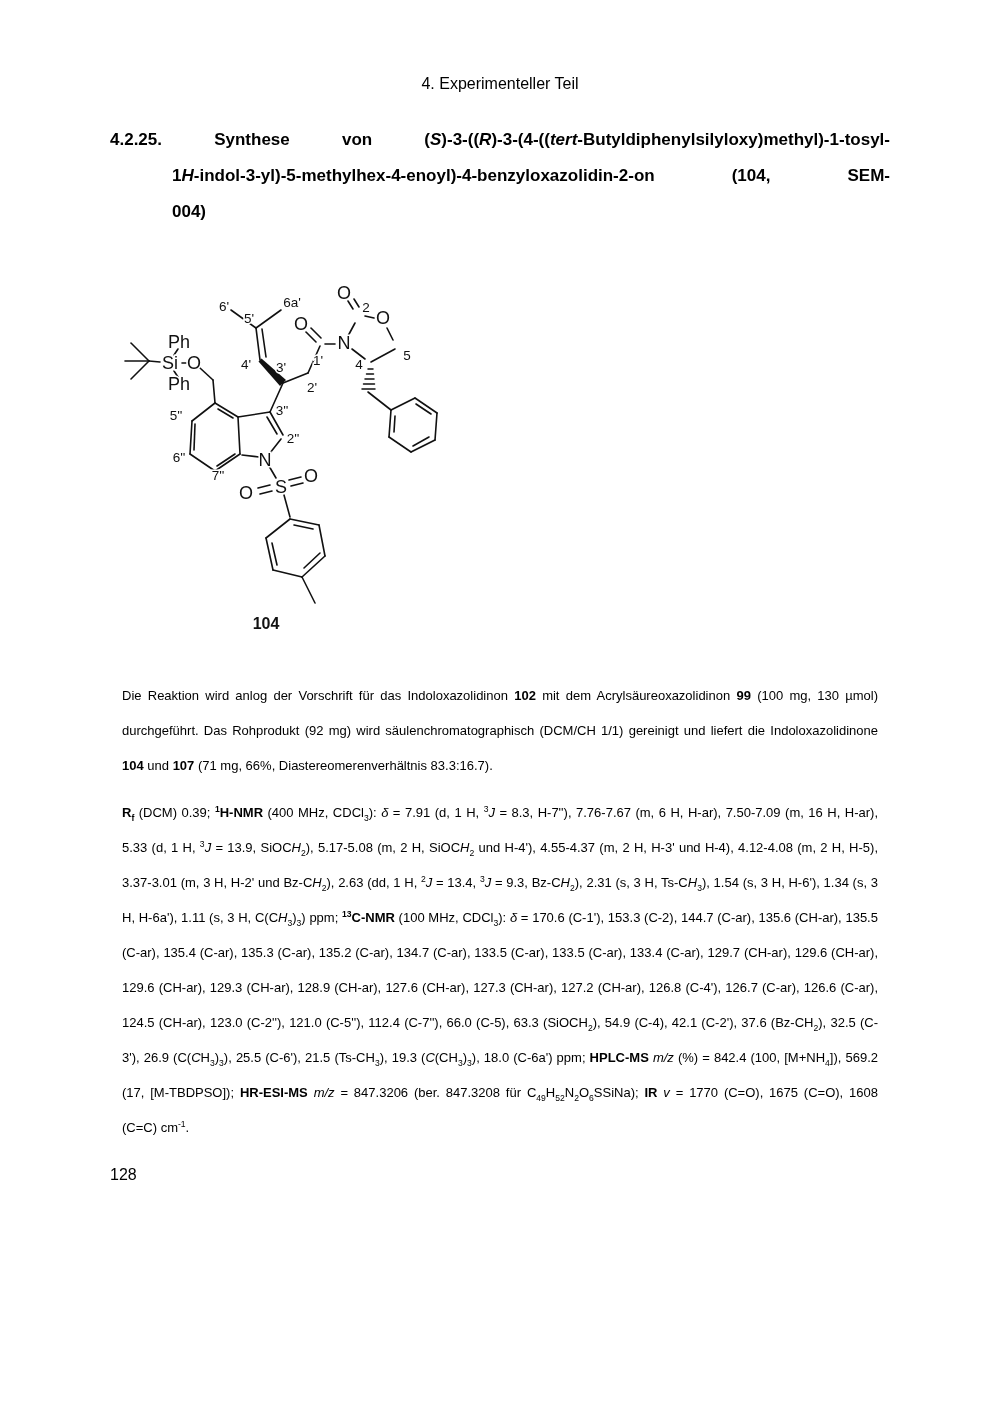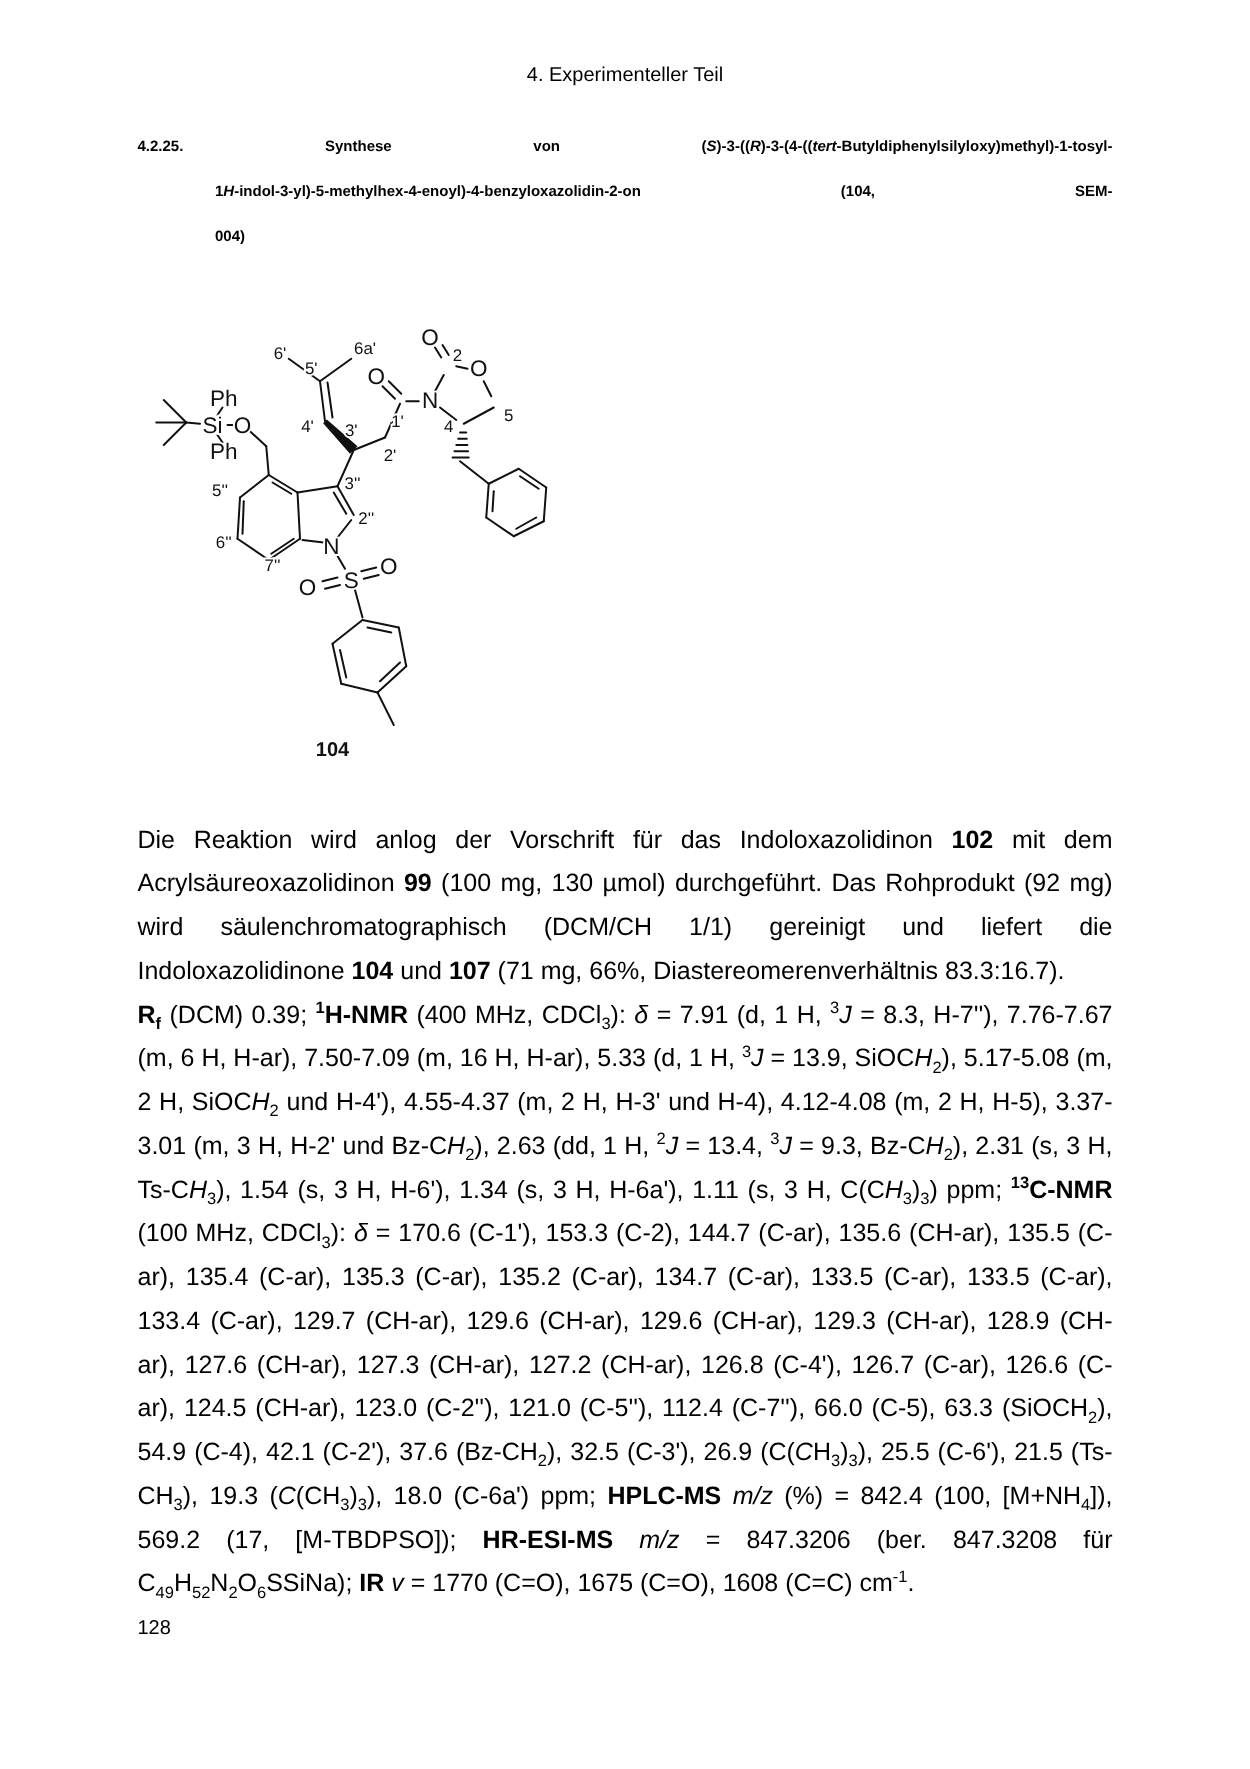--- a/index.html
+++ b/index.html
@@ -1,39 +1,39 @@
 <!DOCTYPE html>
 <html><head>
 <meta charset="utf-8">
 <style>
   html,body{margin:0;padding:0;}
   body{
     width:1000px;height:1415px;overflow:hidden;background:#ffffff;color:#000;
     font-family:"Liberation Sans",sans-serif;
   }
-  .page{box-sizing:border-box;width:1000px;height:1415px;padding:50px 110px 0 110px;}
+  .page{box-sizing:border-box;width:1000px;height:1415px;padding:73px 110px 0 110px;}
   .doc-header{text-align:center;font-size:16px;line-height:22px;margin:0;}
   .section-heading{
-    margin:27px 0 0 0;font-size:12px;font-weight:bold;line-height:36px;
+    margin:27px 0 0 0;font-size:17px;font-weight:bold;line-height:36px;
     text-align:justify;text-align-last:justify;
     padding-left:62px;text-indent:-62px;
   }
   .structure{margin:36px 0 0 4px;}
   .structure svg{display:block;}
   .structure line, .structure polyline{stroke:#111;stroke-width:1.6;stroke-linecap:round;fill:none;}
   .structure .hash{stroke-width:1.5;}
   .structure text{
     font-family:"Liberation Sans",sans-serif;fill:#111;
     text-anchor:middle;dominant-baseline:central;
     paint-order:stroke;stroke:#fff;stroke-width:3px;
   }
   .structure .atom{font-size:18px;}
   .structure .pos{font-size:13.5px;}
   .structure .cmpd{font-size:16px;font-weight:bold;}
-  .para{font-size:20px;line-height:35px;text-align:justify;margin:0;}
+  .para{font-size:13px;line-height:35px;text-align:justify;margin:12px;}
   .para1{margin-top:40px;}
   sub,sup{font-size:66%;line-height:0;}
   .page-number{text-align:left;font-size:16px;line-height:35px;margin-top:0;}
 </style>
 </head>
 <body>
 
 <div class="page">
 
   <p class="doc-header">4. Experimenteller Teil</p>

